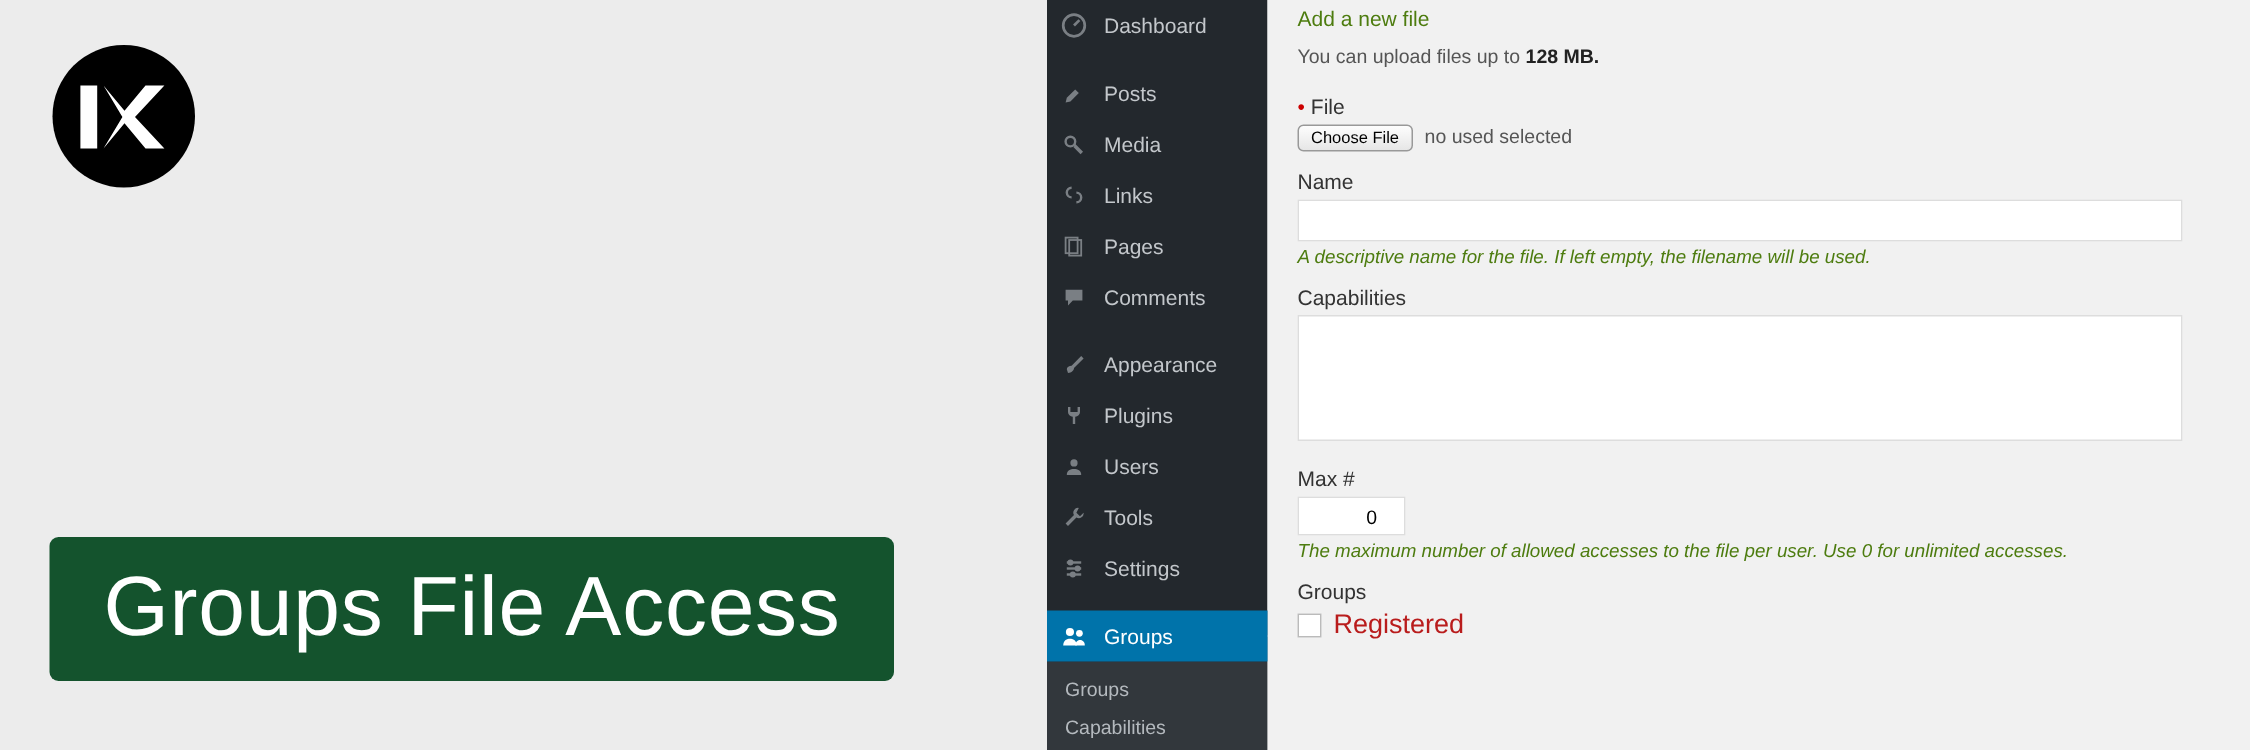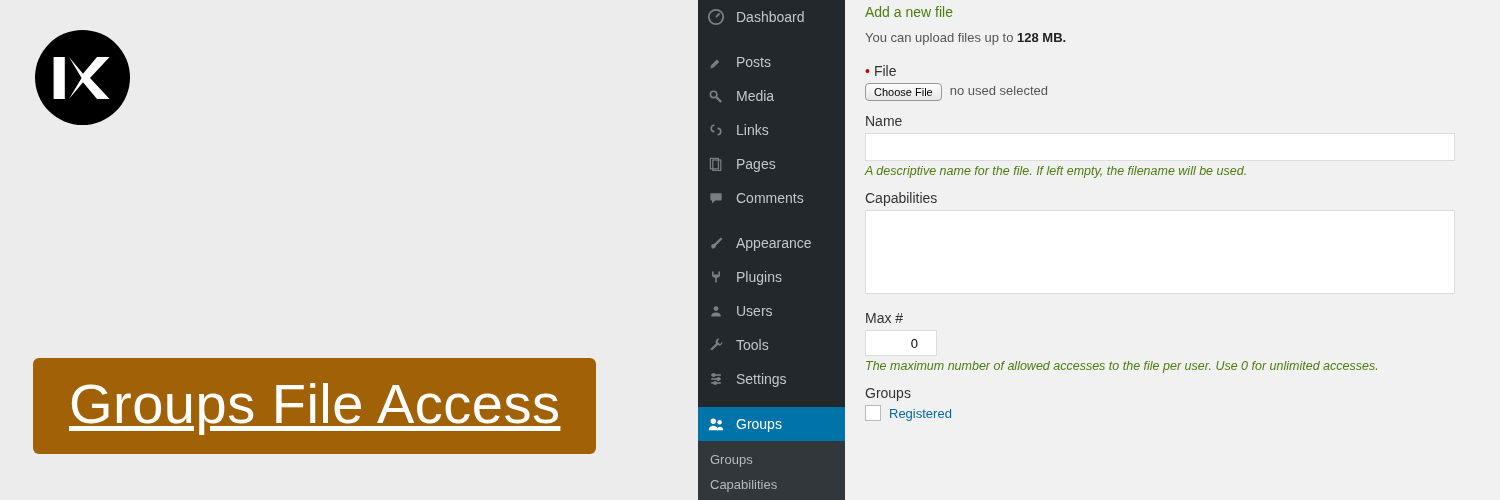--- a/index.html
+++ b/index.html
@@ -24,29 +24,28 @@
     display: flex;
     align-items: center;
     justify-content: center;
   }
   .promo-logo svg { width: 70px; height: 70px; }
 
   .promo-title-bar {
     position: absolute;
     left: 33px;
     top: 358px;
-    background: #a16207;
+    background: #14532d;
     color: #fff;
     padding: 18px 36px 22px 36px;
     border-radius: 6px;
     font-size: 56px;
     font-weight: 500;
     letter-spacing: 0.5px;
     line-height: 1;
-    text-decoration: underline;
   }
 
   
   .wp-panel {
     position: absolute;
     left: 698px;
     top: 0;
     width: 953px;
     height: 500px;
     background: #f1f1f1;
@@ -185,21 +184,21 @@
     align-items: center;
     gap: 8px;
     margin-top: 2px;
   }
   .cb {
     width: 16px;
     height: 16px;
     border: 1px solid #bbb;
     background: #fff;
   }
-  .cb-label { font-size: 13px; color: #0369a1; }
+  .cb-label { font-size: 18px; color: #b91c1c; }
 </style>
 </head>
 <body>
 
 <div class="promo-logo">
   <svg viewBox="0 0 100 100">
     <rect x="8" y="20" width="16" height="60" fill="#fff"></rect>
     <path d="M30 20 L50 44 L70 20 L88 20 L60 50 L88 80 L70 80 L50 56 L30 80 L30 80 L48 50 L30 20 Z" fill="#fff"></path>
   </svg>
 </div>

